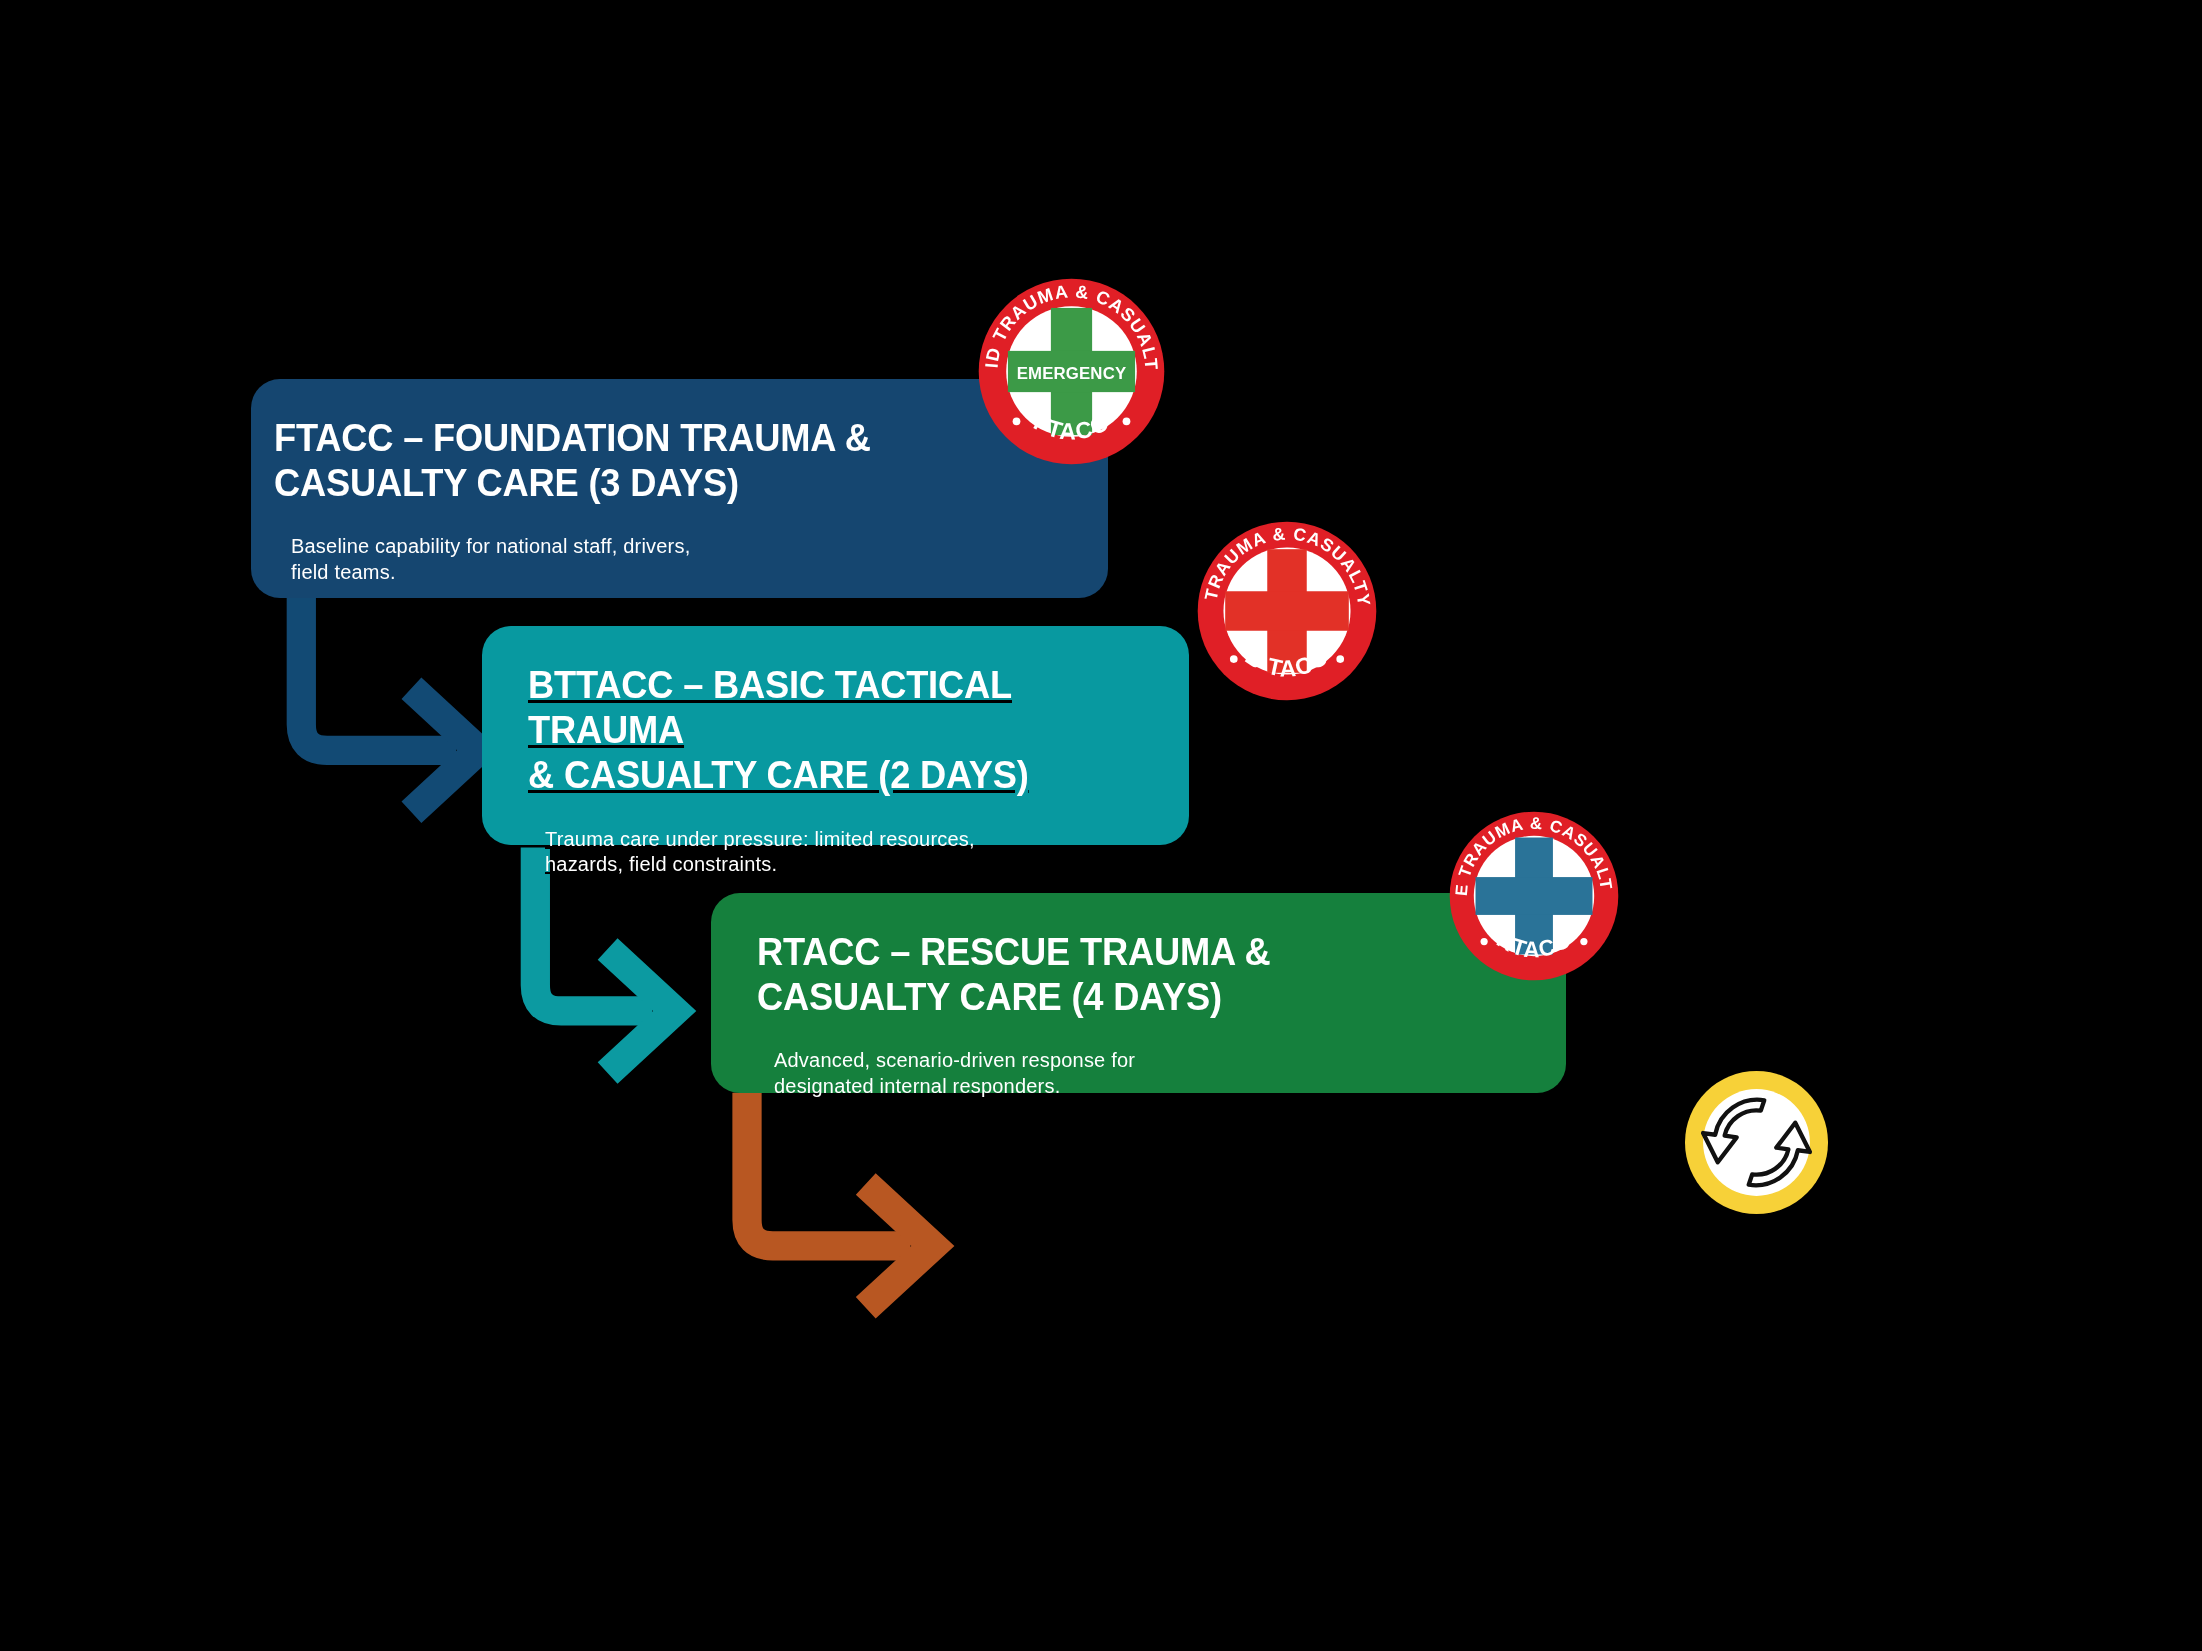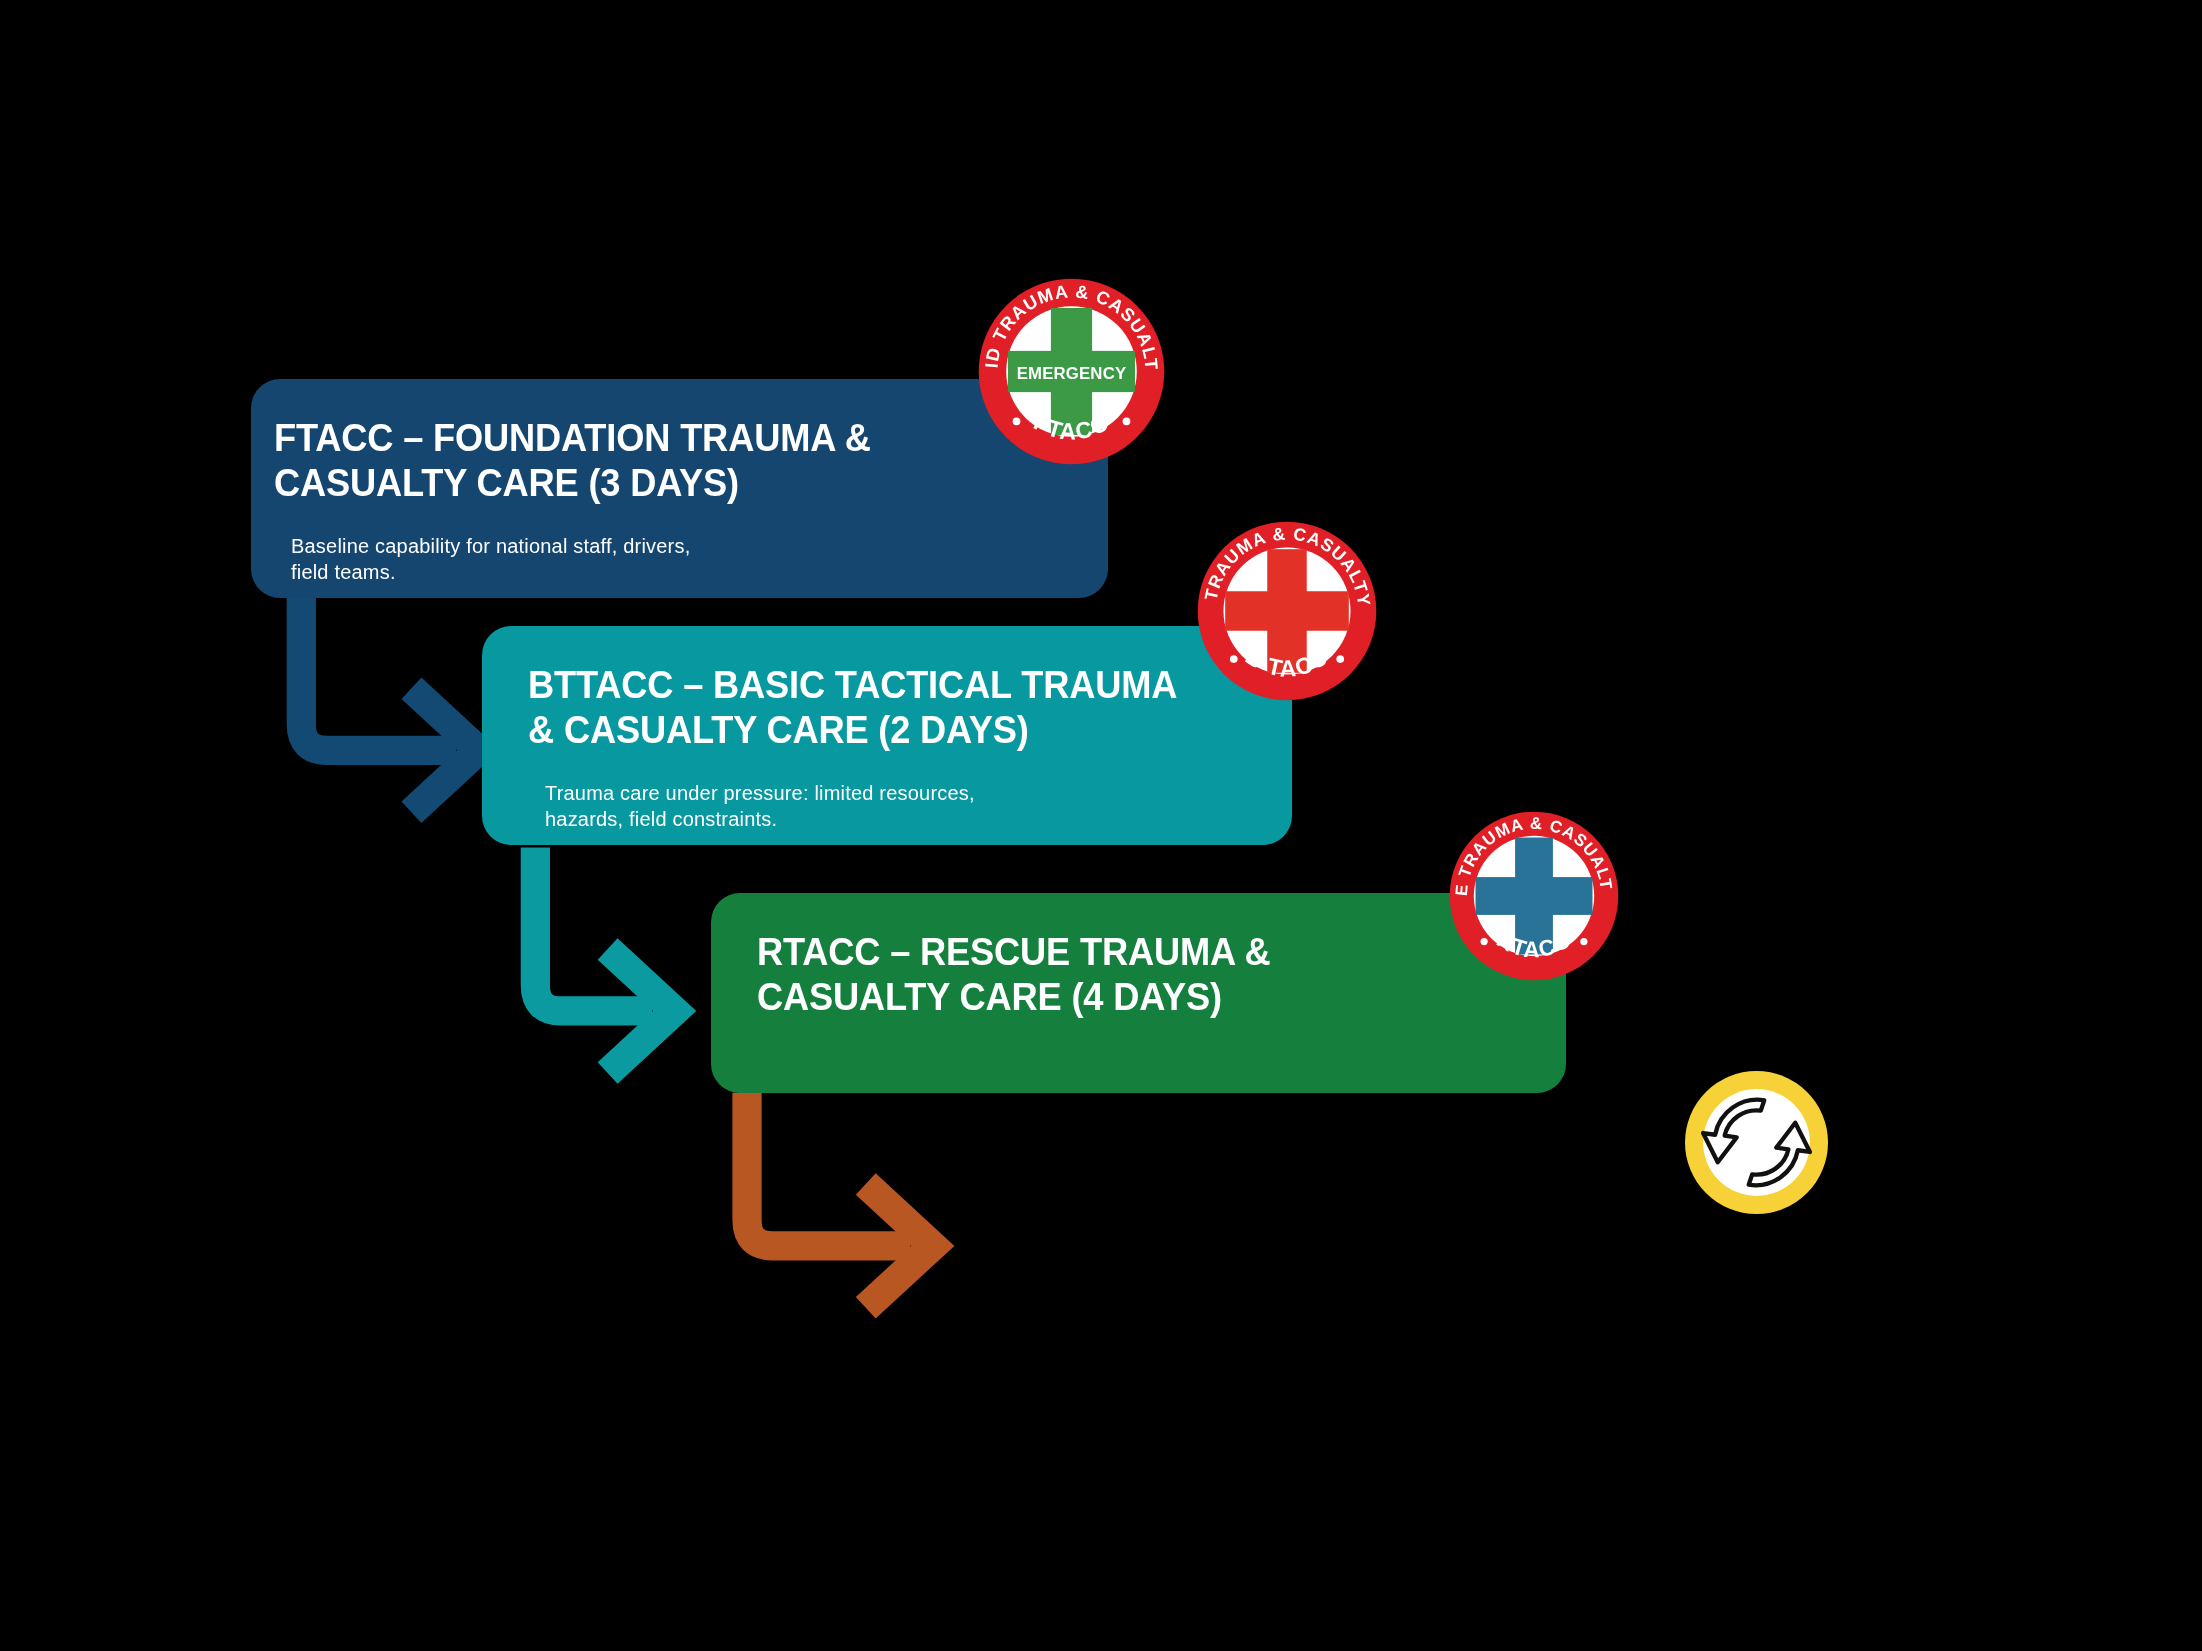--- a/index.html
+++ b/index.html
@@ -125,21 +125,21 @@
       </text>
       <text font-family="'Liberation Sans',sans-serif" font-size="27" font-weight="bold" fill="#ffffff" letter-spacing="1.6">
         <textPath href="#ftacc-arc-bot" startOffset="50%" text-anchor="middle">FTACC</textPath>
       </text>
       <circle cx="46" cy="168" r="4.5" fill="#ffffff"></circle>
       <circle cx="174" cy="168" r="4.5" fill="#ffffff"></circle>
       <text x="110" y="119" text-anchor="middle" font-family="'Liberation Sans',sans-serif" font-size="19.5" font-weight="bold" fill="#ffffff" letter-spacing="0.2">EMERGENCY</text>
     </svg>
   </div>
 
-  <div class="card" style="left:482px; top:626px; width:810px; height:219px; background:#0899a0;">
+  <div class="card" style="left:482px; top:626px; width:707px; height:219px; background:#0899a0;text-decoration:underline;">
     <div class="card-title">BTTACC – BASIC TACTICAL TRAUMA
 &amp; CASUALTY CARE  (2 DAYS)</div>
     <div class="card-desc">Trauma care under pressure: limited resources,
 hazards, field constraints.</div>
   </div>
 
   <div class="badge" style="left:1196px; top:520px; width:182px; height:182px;">
     <svg viewBox="0 0 212 212" width="182" height="182">
       <defs>
         <path id="btacc-arc-top" d="M 23 106 A 83 83 0 0 1 189 106" fill="none"></path>
@@ -158,20 +158,22 @@
         <textPath href="#btacc-arc-bot" startOffset="50%" text-anchor="middle">B TACC</textPath>
       </text>
       <circle cx="44" cy="162" r="4.5" fill="#ffffff"></circle>
       <circle cx="168" cy="162" r="4.5" fill="#ffffff"></circle>
     </svg>
   </div>
 
   <div class="card" style="left:711px; top:893px; width:855px; height:200px; background:#15803d;">
     <div class="card-title">RTACC – RESCUE TRAUMA &amp;
 CASUALTY CARE (4 DAYS)</div>
+    <div class="card-desc">Advanced, scenario-driven response for
+designated internal responders.</div>
   </div>
 
   <div class="badge" style="left:1448px; top:810px; width:172px; height:172px;">
     <svg viewBox="0 0 200 200" width="172" height="172">
       <defs>
         <path id="rtacc-arc-top" d="M 22 100 A 78 78 0 0 1 178 100" fill="none"></path>
         <path id="rtacc-arc-bot" d="M 29 100 A 71 71 0 0 0 171 100" fill="none"></path>
       </defs>
       <circle cx="100" cy="100" r="98" fill="#e01f26"></circle>
       <circle cx="100" cy="100" r="70" fill="#ffffff"></circle>

